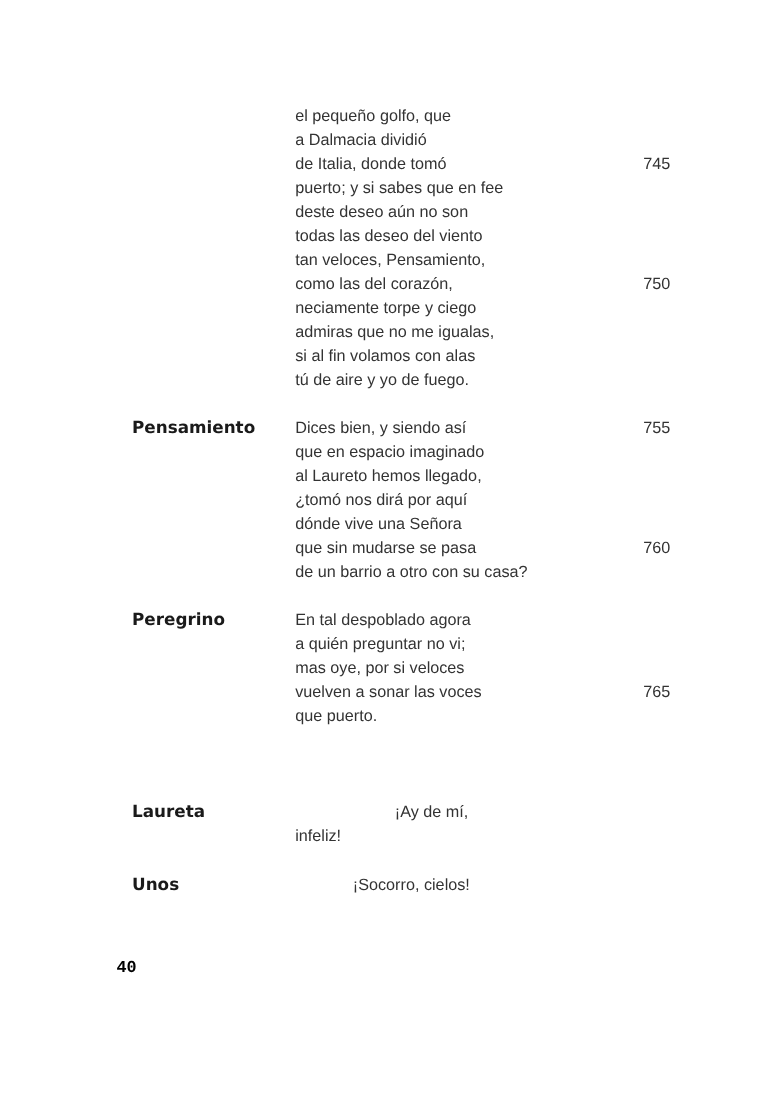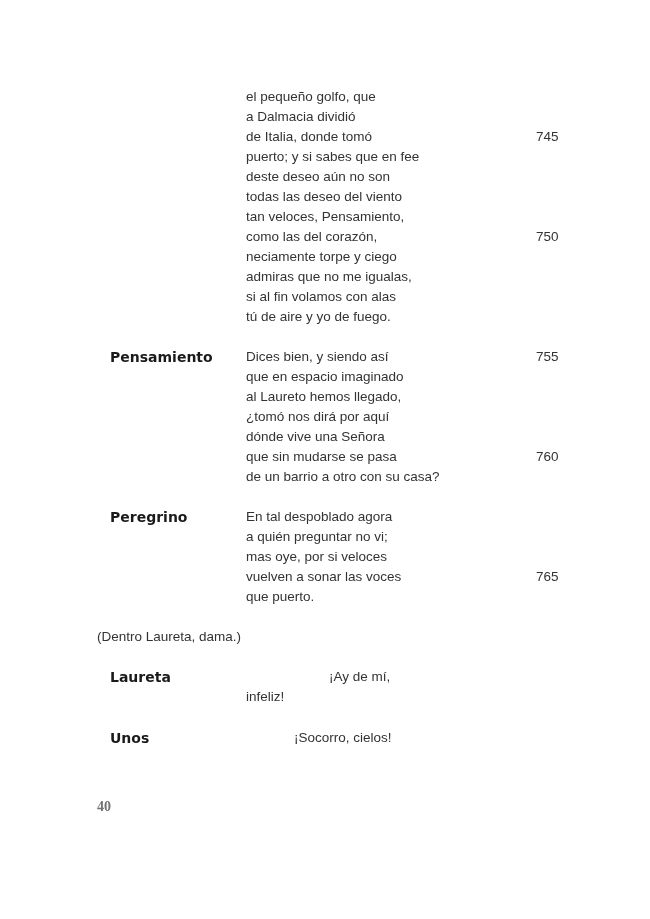--- a/index.html
+++ b/index.html
@@ -51,22 +51,22 @@
       font-size: 13.5px;
       line-height: 20px;
       color: #333333;
     }
     .pagenum {
       position: absolute;
       left: 97px;
       top: 799px;
       font-size: 14px;
       font-weight: bold;
-      color: #737373;
-      font-family: Liberation Serif, serif;
+      color: #000000;
+      font-family: Liberation Mono, monospace;
     }
   </style>
 </head>
 <body>
 
 <div class="page">
 
   <div>
     <div class="line verse" style="top:87px">el pequeño golfo, que</div>
     <div class="line verse" style="top:107px">a Dalmacia dividió</div>
@@ -100,21 +100,20 @@
   <div>
     <div class="speaker" style="top:507px">Peregrino</div>
     <div class="line verse" style="top:507px">En tal despoblado agora</div>
     <div class="line verse" style="top:527px">a quién preguntar no vi;</div>
     <div class="line verse" style="top:547px">mas oye, por si veloces</div>
     <div class="line verse" style="top:567px">vuelven a sonar las voces</div>
     <div class="num" style="top:567px">765</div>
     <div class="line verse" style="top:587px">que puerto.</div>
   </div>
 
-  <div class="stage" style="top:627px">(Dentro Laureta, dama.)</div>
 
   <div>
     <div class="speaker" style="top:667px">Laureta</div>
     <div class="line" style="top:667px; left:329px">¡Ay de mí,</div>
     <div class="line verse" style="top:687px">infeliz!</div>
   </div>
 
   <div>
     <div class="speaker" style="top:728px">Unos</div>
     <div class="line" style="top:728px; left:294px">¡Socorro, cielos!</div>

